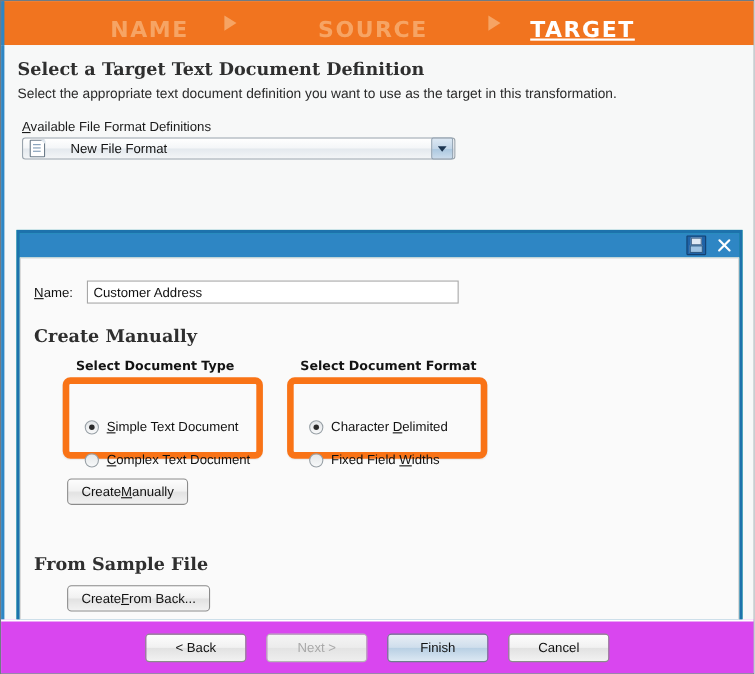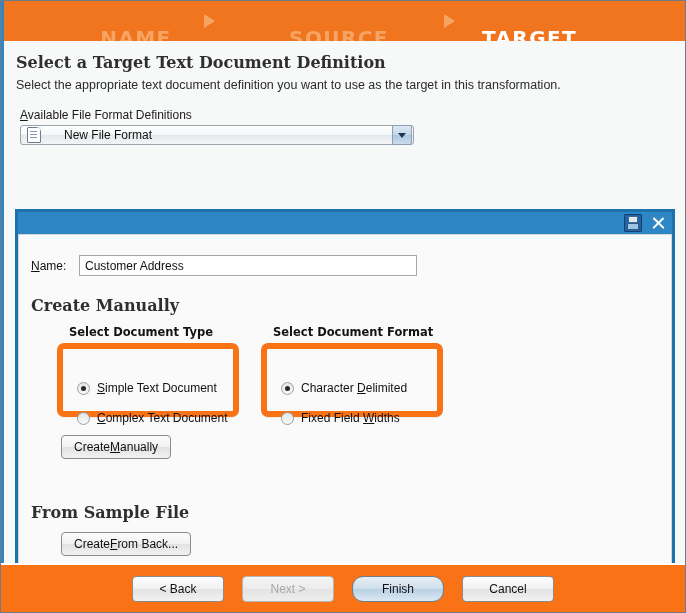--- a/index.html
+++ b/index.html
@@ -34,21 +34,21 @@
     position: relative;
     height: 40px;
     flex: 0 0 40px;
     background: #f1741f;
     border-left: 3px solid #2e86c4;
     box-sizing: border-box;
     overflow: hidden;
   }
   .crumb {
     position: absolute;
-    top: 17px;
+    top: 6px;
     height: 40px;
     line-height: 40px;
     font-family: "DejaVu Sans", sans-serif;
     font-weight: bold;
     font-size: 20px;
     letter-spacing: 1.4px;
     white-space: nowrap;
   }
   .crumb.inactive { color: #f6a464; }
   .crumb.active   { color: #ffffff; }
@@ -352,21 +352,21 @@
     margin: 18px 0 0 42px;
   }
   .btn-create-from-file {
     margin: 10px 0 0 42px;
   }
 
   
   .footer {
     flex: 0 0 47px;
     height: 47px;
-    background: #f97316;
+    background: #d946ef;
     border-top: 2px solid #ffffff;
     display: flex;
     align-items: center;
     justify-content: center;
     gap: 18px;
   }
   .footer .btn {
     width: 92px;
     height: 26px;
     padding: 0;
@@ -374,21 +374,20 @@
   }
   .footer .btn.disabled {
     color: #a9a9a9;
     border-color: #b5b5b5;
     background: linear-gradient(to bottom, #f4f4f4 0%, #ececec 48%, #e3e3e3 52%, #eeeeee 100%);
     cursor: default;
   }
   .footer .btn.default {
     border-color: #6d7e8c;
     background: linear-gradient(to bottom, #e8eef5 0%, #cfdeec 48%, #b9d0e4 52%, #dce8f3 100%);
-    border-radius: 11px;
   }
 </style>
 </head>
 <body>
 
 <div class="window">
 
   <div class="wizard-header">
     <div class="crumb inactive crumb-name">NAME</div>
     <span class="crumb-arrow arrow-1"></span>

